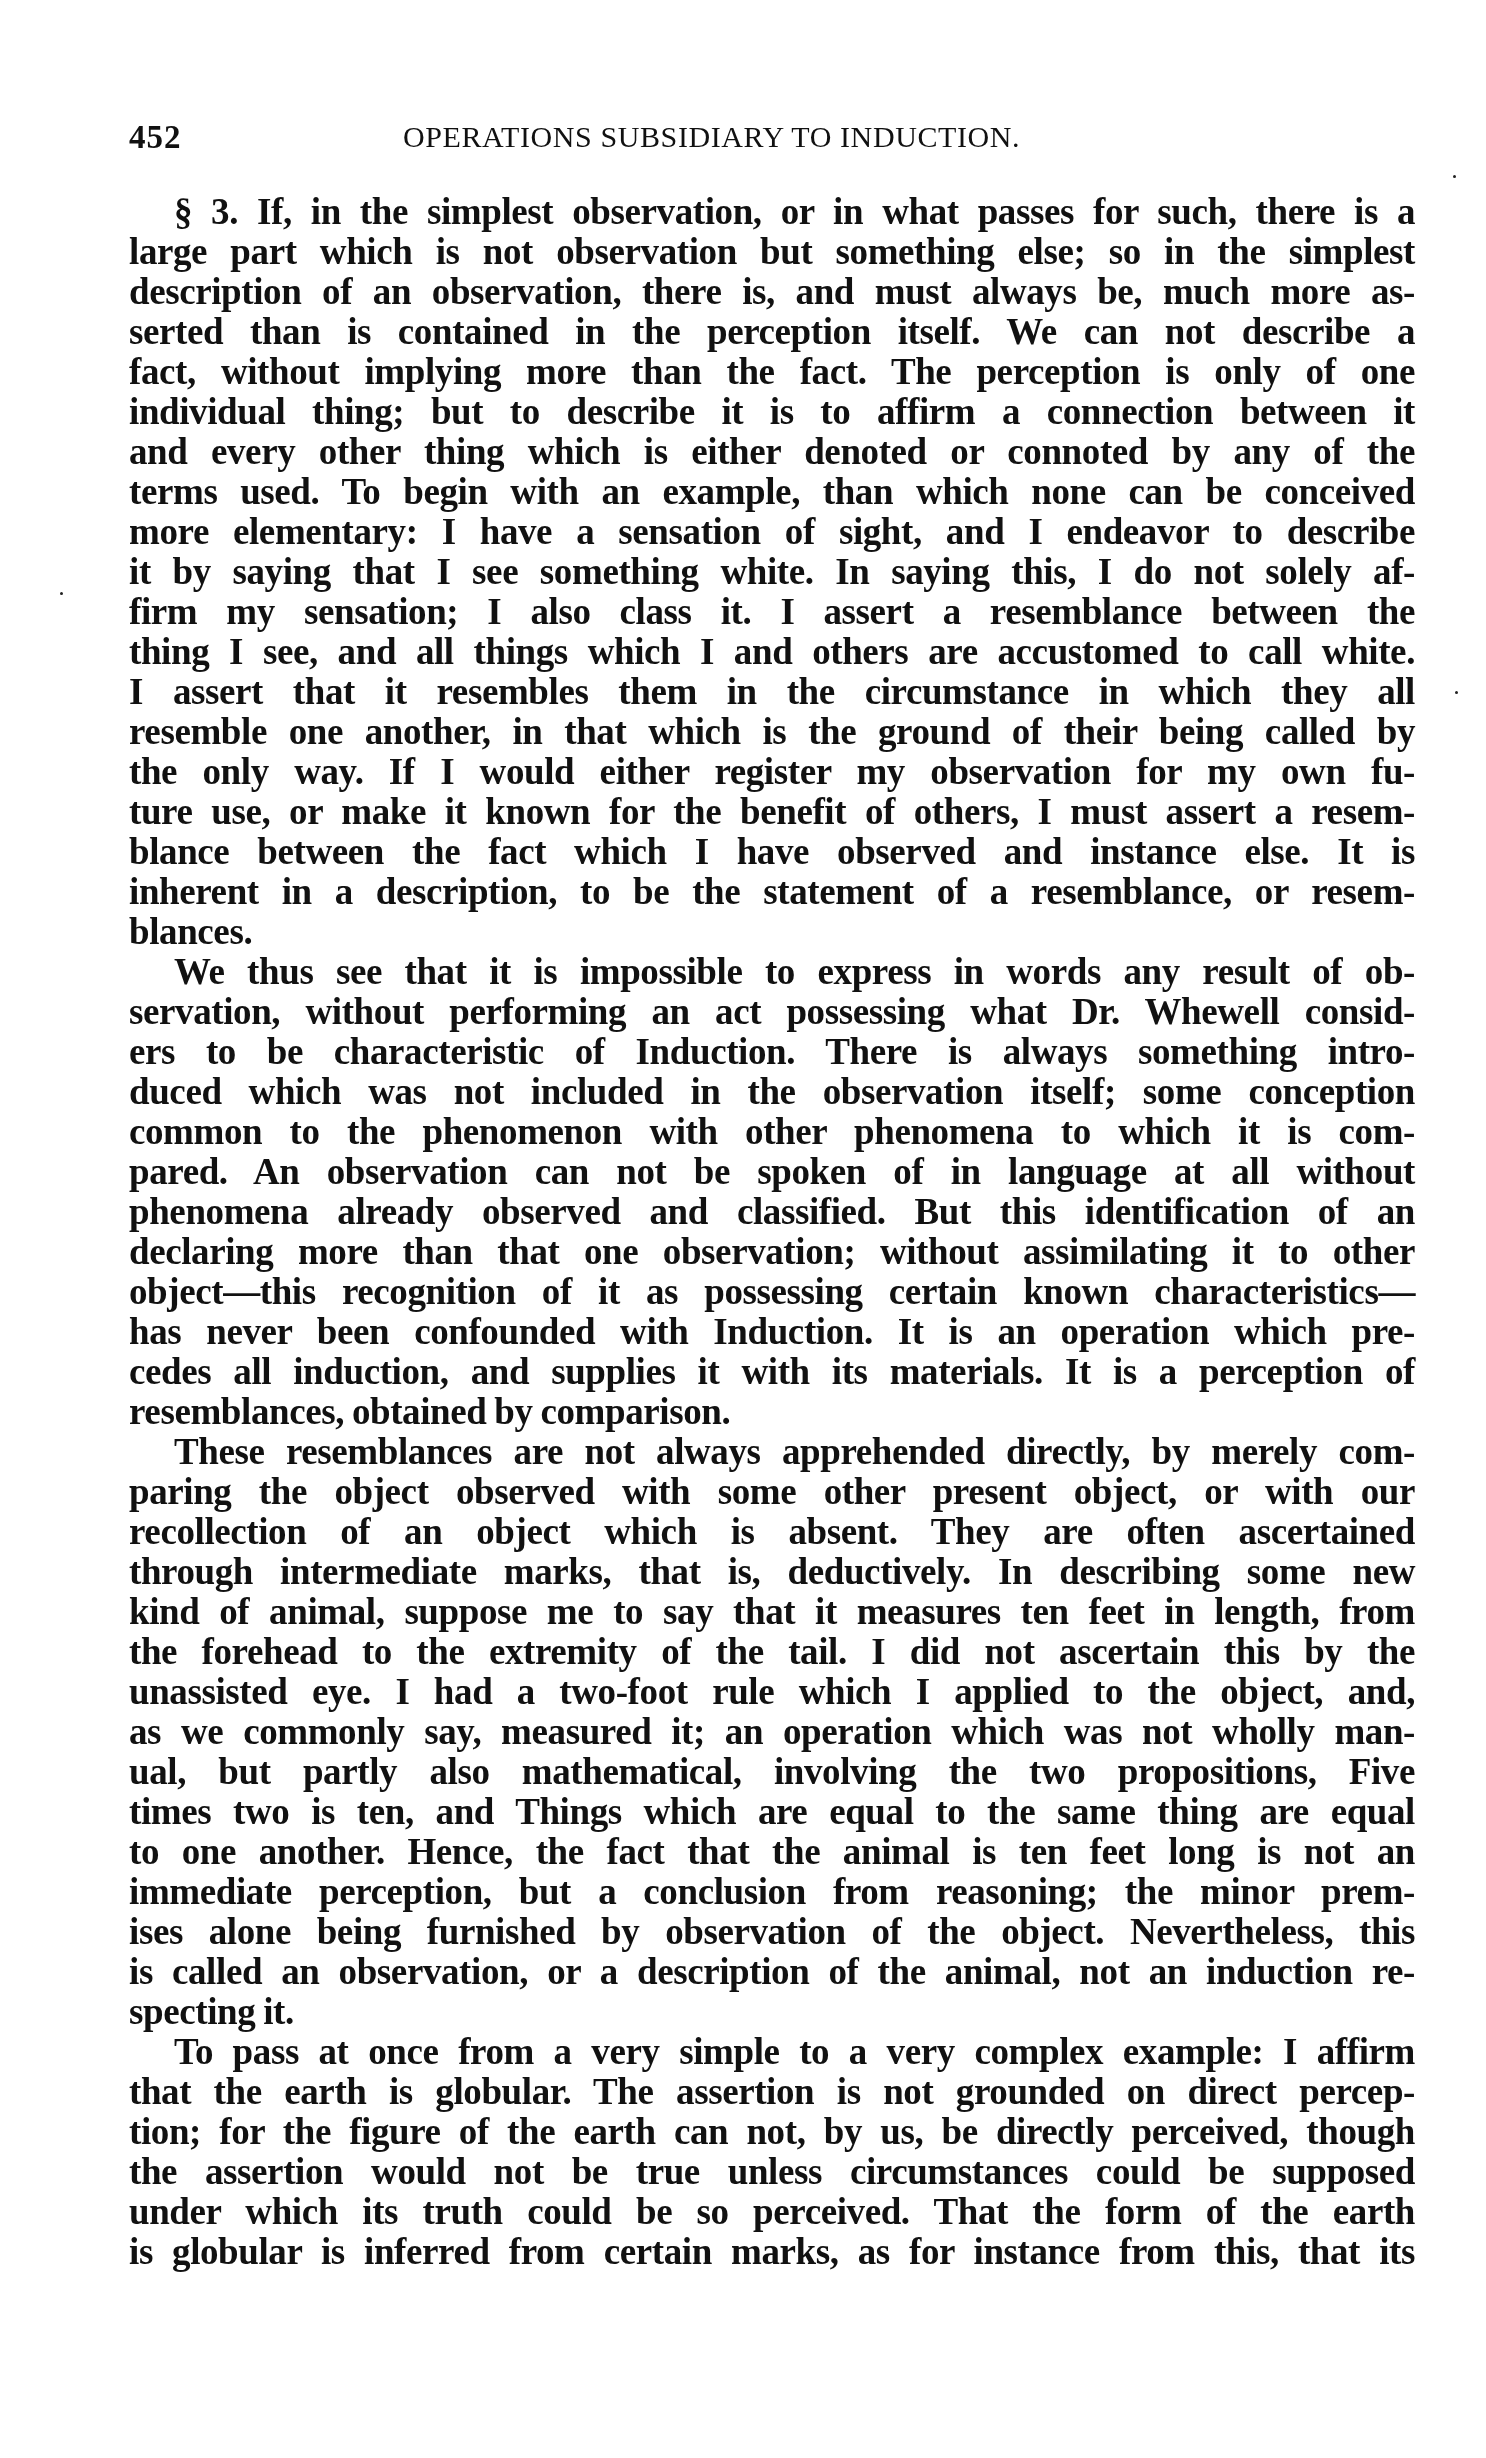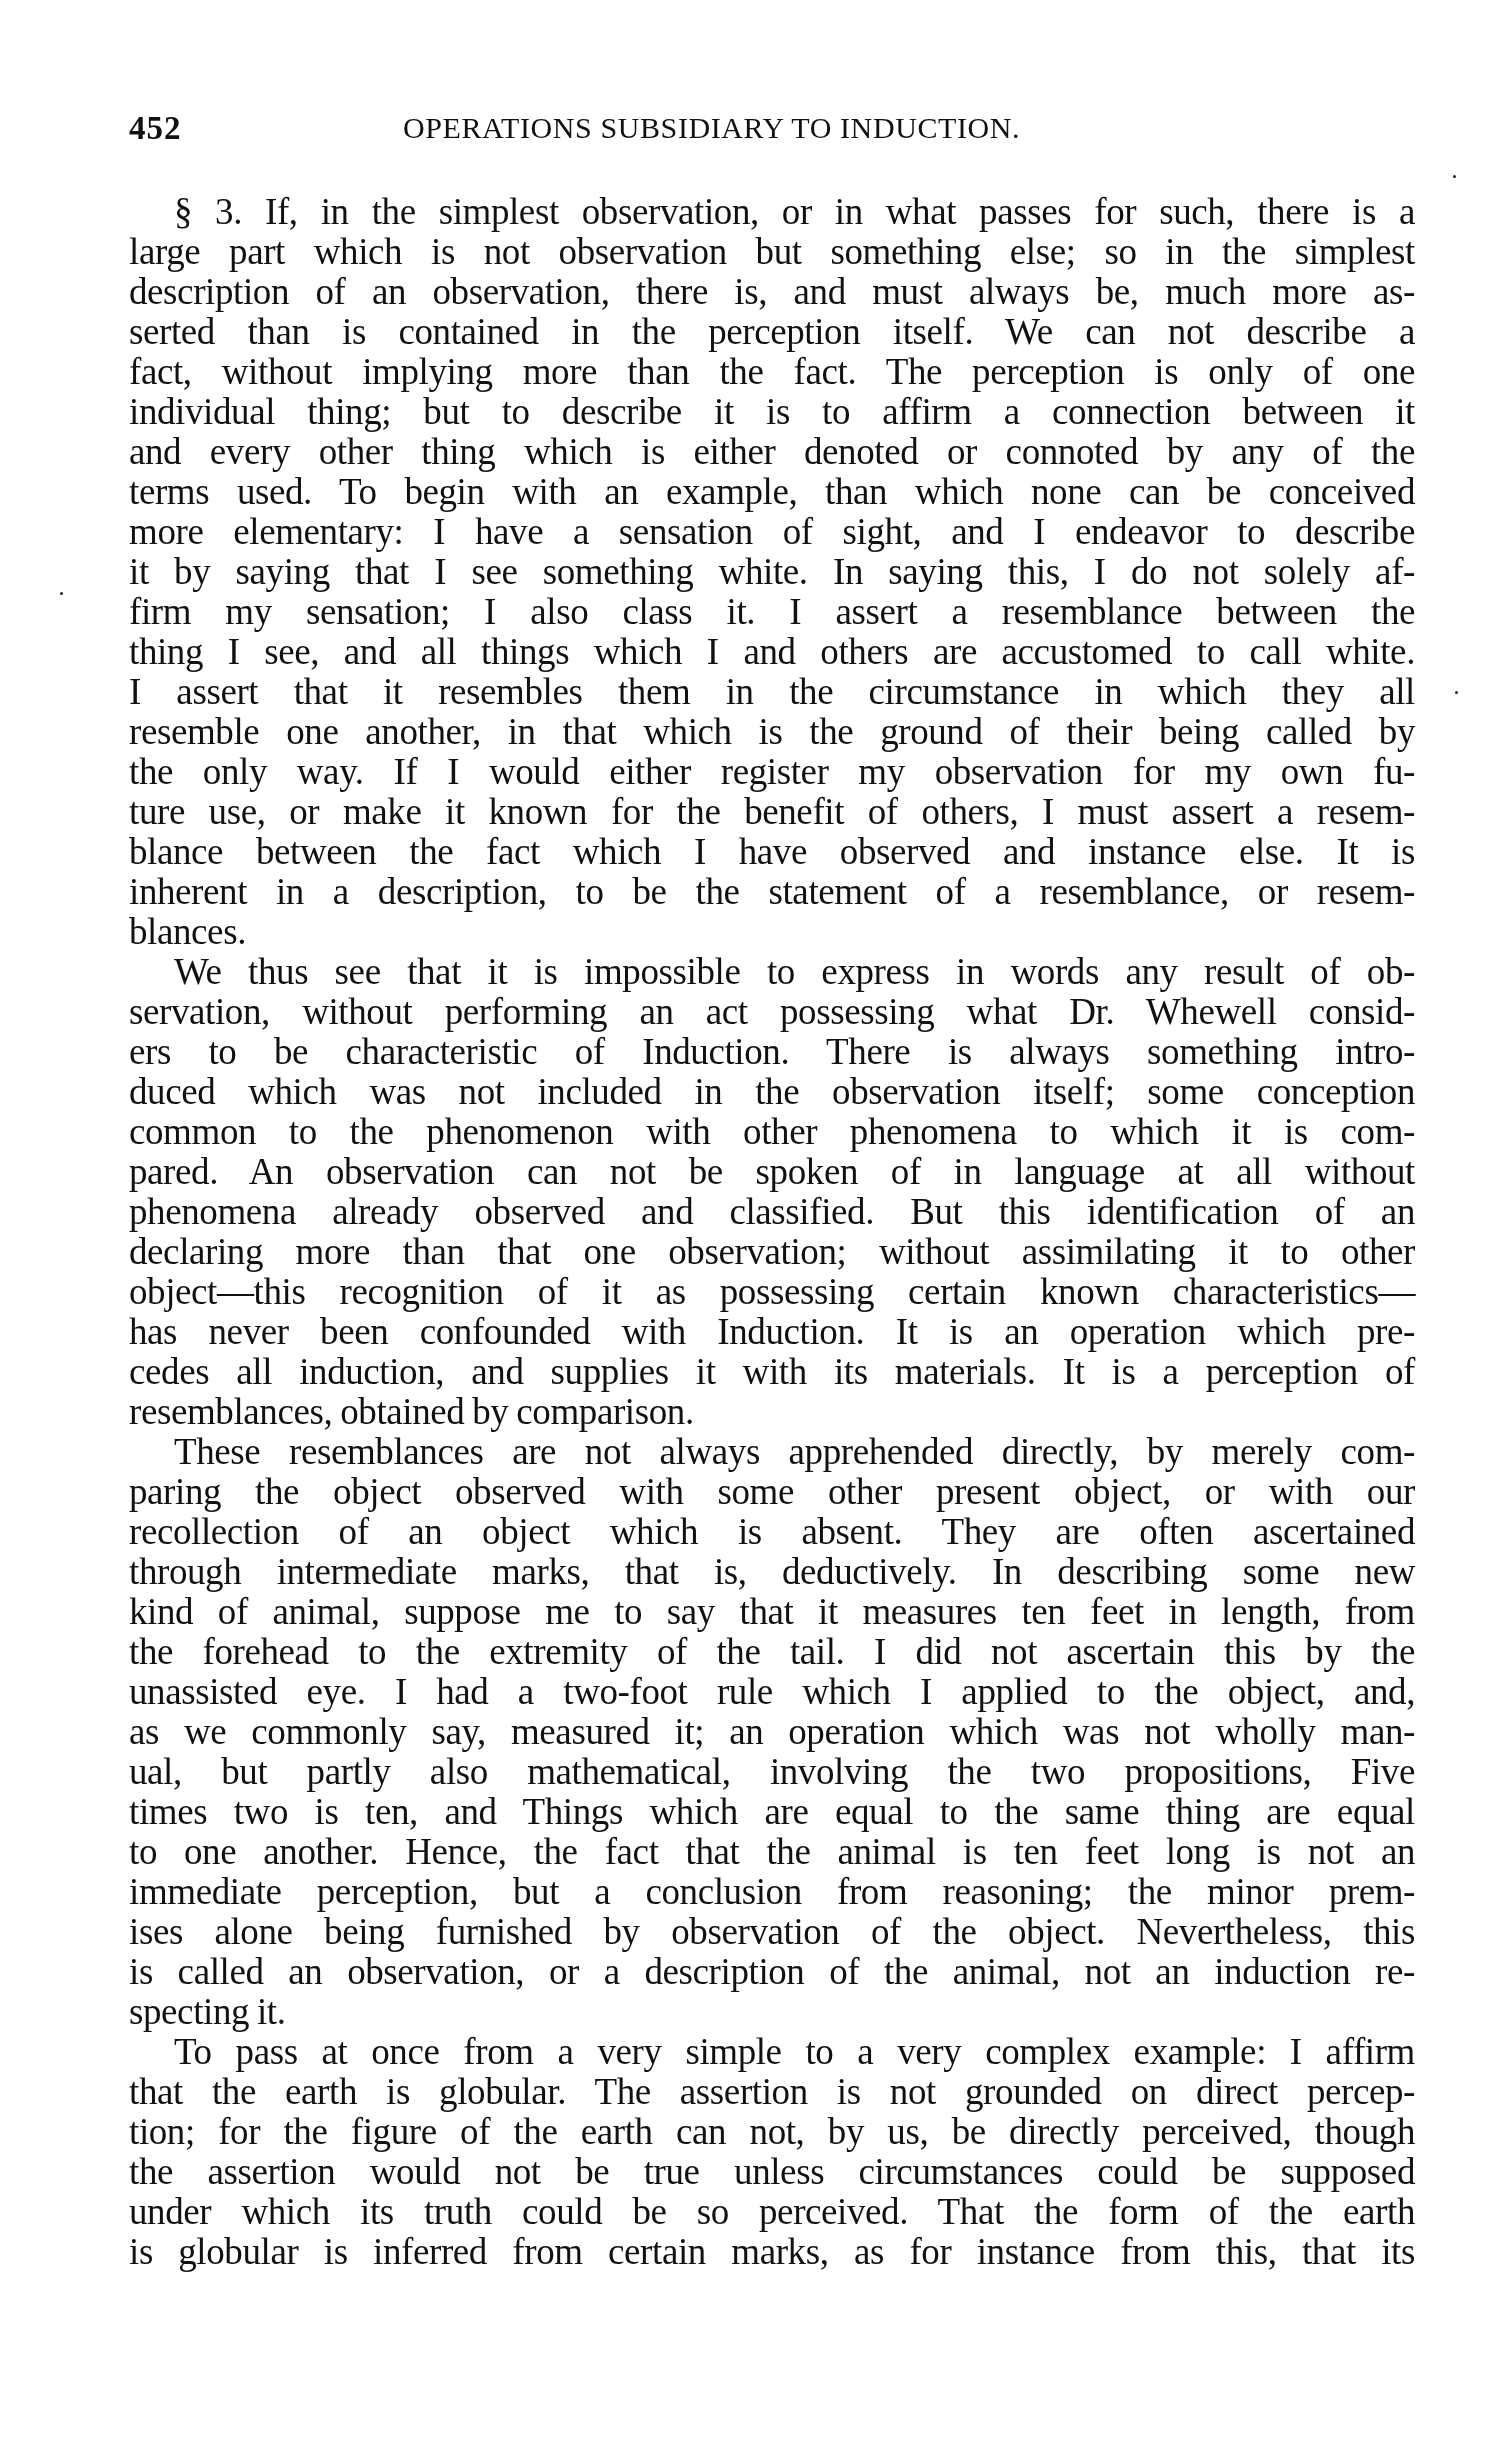--- a/index.html
+++ b/index.html
@@ -11,21 +11,21 @@
       width: 1487px;
       height: 2459px;
       position: relative;
       overflow: hidden;
       color: #111111;
       font-family: "Liberation Serif", "DejaVu Serif", serif;
     }
     .page-header {
       position: absolute;
       left: 129px;
-      top: 108px;
+      top: 117px;
       width: 1286px;
       height: 40px;
     }
     .page-number {
       position: absolute;
       left: 0;
       top: 0;
       font-size: 33px;
       font-weight: bold;
       line-height: 40px;
@@ -48,21 +48,21 @@
       position: absolute;
       left: 129px;
       top: 192px;
       width: 1286px;
     }
     .line {
       display: block;
       height: 40px;
       line-height: 40px;
       font-size: 37px;
-      font-weight: normal;
+      font-weight: bold;
       white-space: nowrap;
       text-align: justify;
       text-align-last: justify;
       word-spacing: -1px;
       letter-spacing: -0.4px;
     }
     .line.indent {
       padding-left: 45px;
     }
     .line.last {

